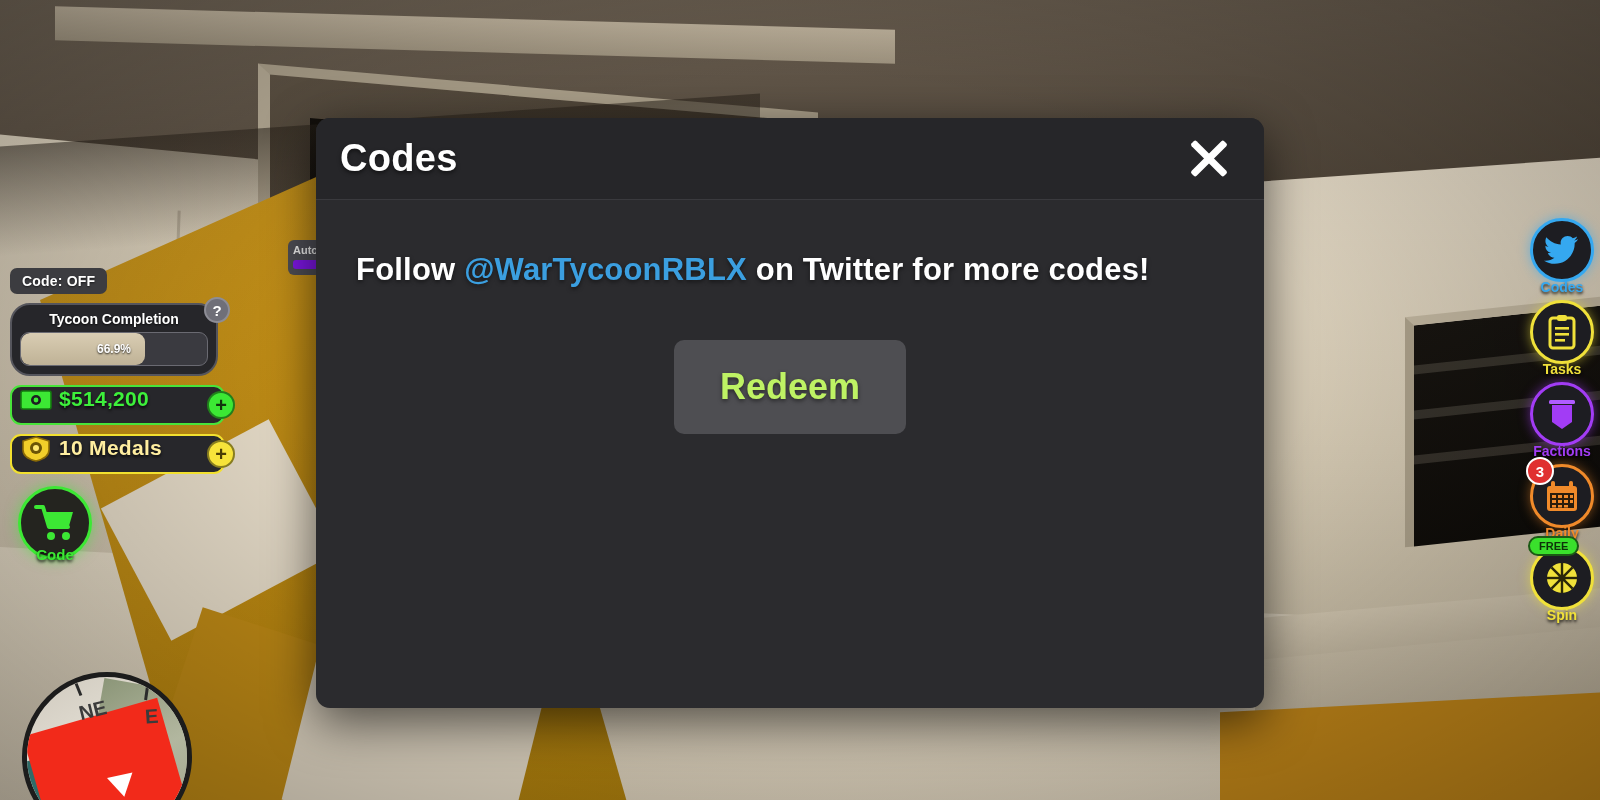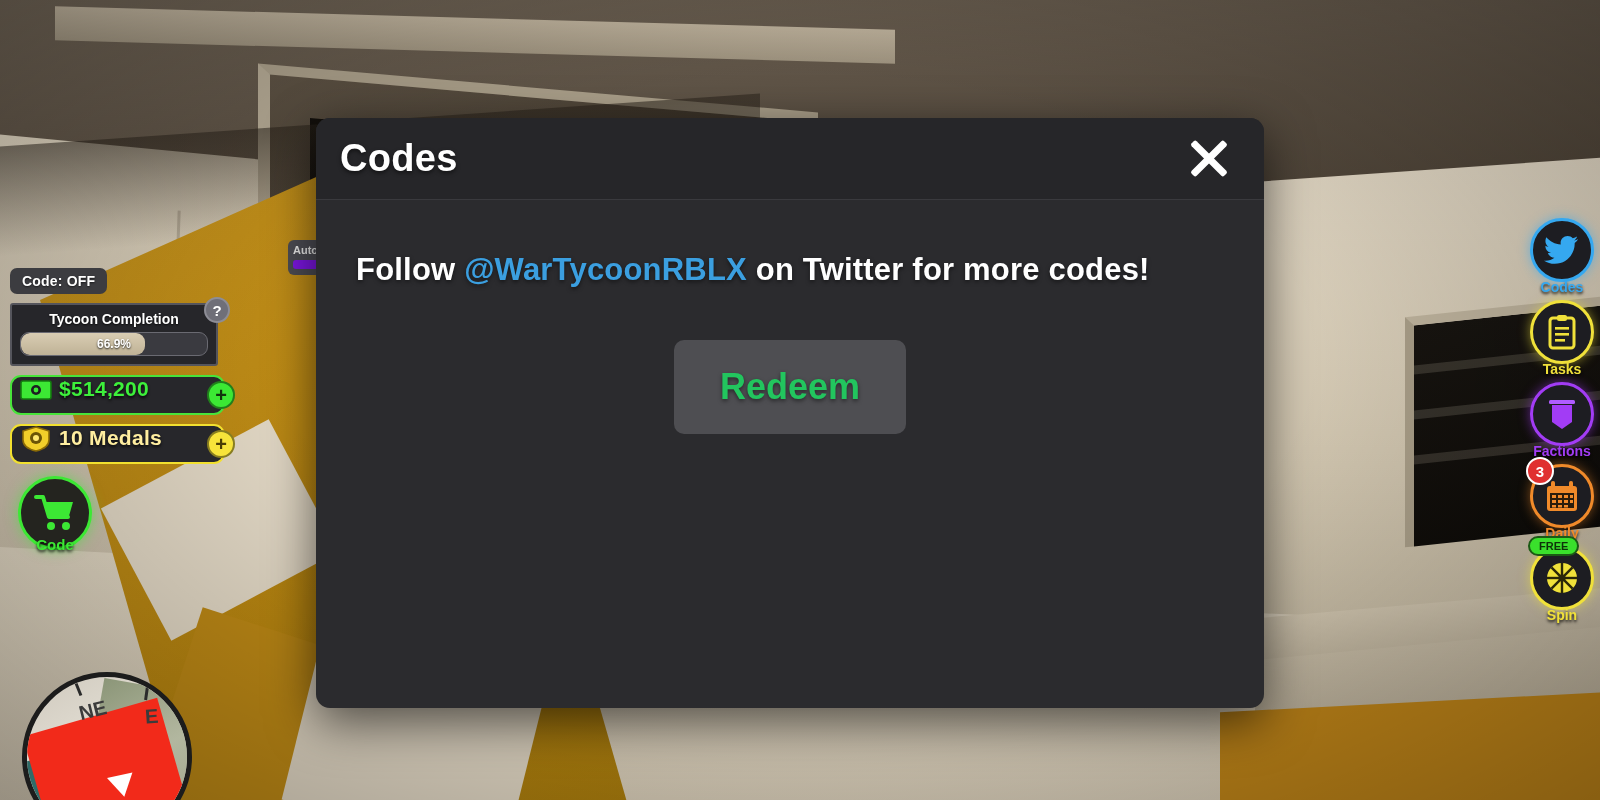--- a/index.html
+++ b/index.html
@@ -130,36 +130,36 @@
     background:#3c3c40; color:#fff;
     font-size:14px; font-weight:bold;
     padding:5px 12px; border-radius:7px;
     letter-spacing:.2px;
     text-shadow:0 1px 2px rgba(0,0,0,.6);
   }
 
   .tycoon-box {
     margin-top:9px; width:208px;
     background:#26262a; border:2px solid #55555c;
-    border-radius:3px; padding:6px 8px 8px 8px;
+    border-radius:20px; padding:6px 8px 8px 8px;
     position:relative;
   }
   .tycoon-title {
     text-align:center; color:#fff; font-size:14px; font-weight:bold;
     text-shadow:0 1px 2px rgba(0,0,0,.8); margin-bottom:5px;
   }
   .help-badge {
     position:absolute; right:-14px; top:-8px;
     width:26px; height:26px; border-radius:50%;
     background:#6f6f78; border:2px solid #8d8d96;
     color:#fff; font-size:15px; font-weight:bold;
     display:flex; align-items:center; justify-content:center;
   }
   .pbar {
-    height:24px; border-radius:9px;
+    height:34px; border-radius:9px;
     background:#3a3a40; border:1px solid #6a6a72;
     position:relative; overflow:hidden;
   }
   .pbar-fill {
     position:absolute; left:0; top:0; bottom:0; width:67%;
     background: linear-gradient(180deg, #d9cdb3, #bfb296);
     border-radius:9px;
   }
   .pbar-label {
     position:absolute; inset:0; display:flex; align-items:center; justify-content:center;
@@ -335,21 +335,21 @@
     color:#fff; font-size:30px; font-weight:bold;
     font-family:"Liberation Sans", sans-serif;
     outline:none;
   }
   .code-input::placeholder { color:#9b9b9f; font-weight:bold; }
 
   .redeem-btn {
     display:block; margin:52px auto 0 auto;
     width:232px; height:94px;
     background:#4e4e52; border:none; border-radius:10px;
-    color:#22c55e; font-size:36px; font-weight:bold;
+    color:#bef264; font-size:36px; font-weight:bold;
     font-family:"Liberation Sans", sans-serif;
     cursor:pointer;
     text-shadow:0 2px 4px rgba(0,0,0,.5);
   }
 </style>
 </head>
 <body>
 
 <div id="scene">
   <div class="ceiling"></div>

